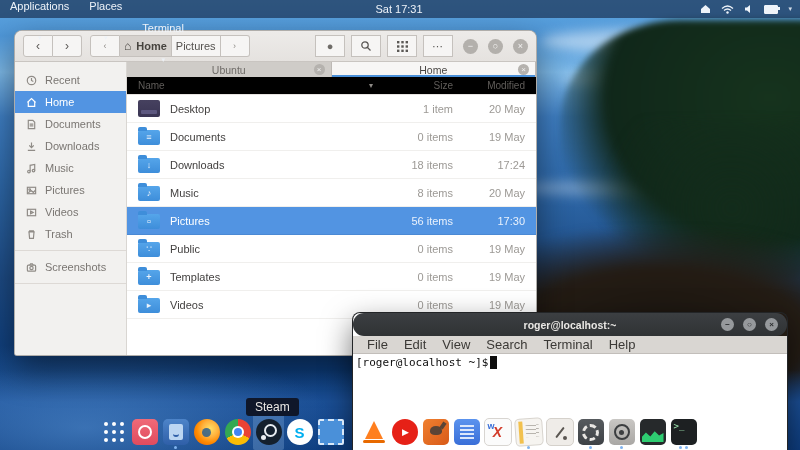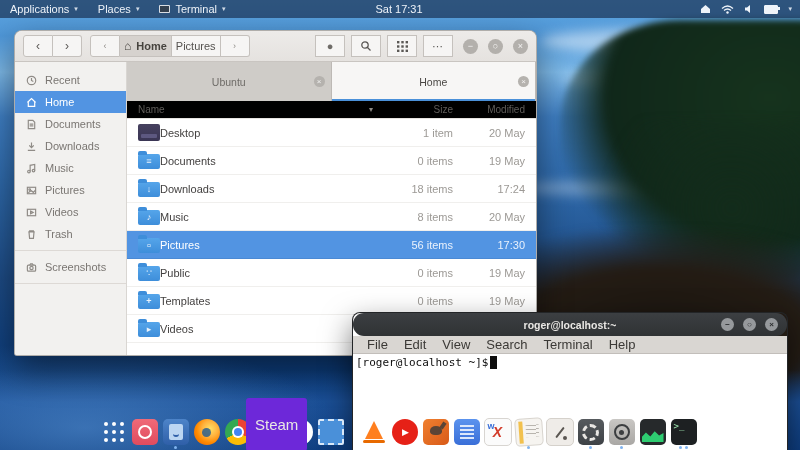--- a/index.html
+++ b/index.html
@@ -22,21 +22,21 @@
     background:radial-gradient(ellipse at 55% 55%,#1a1510 0%,#241c14 45%,rgba(30,24,16,0) 75%);filter:blur(4px);}
   .wp-water{position:absolute;left:0;bottom:0;width:100%;height:80px;
     background:linear-gradient(180deg,rgba(20,60,120,0) 0%,#1b4f96 40%,#0d3c7e 100%);}
   .wp-glow{position:absolute;left:0;bottom:0;width:340px;height:110px;
     background:radial-gradient(ellipse at 25% 80%,rgba(90,150,215,.55) 0%,rgba(90,150,215,0) 70%);}
 
   
   .topbar{position:absolute;top:0;left:0;right:0;height:18px;z-index:60;
     background:rgba(28,52,88,.72);display:flex;align-items:center;
     color:#eef3f9;font-size:11px;}
-  .tb-menu{display:flex;align-items:center;gap:5px;padding:0 10px;height:100%;cursor:default;}
+  .tb-menu{display:flex;align-items:center;gap:22px;padding:0 10px;height:100%;cursor:default;flex-direction:column;}
   .tb-caret{font-size:7px;opacity:.85;}
   .tb-termicon{width:11px;height:8px;background:#d8dde3;border-radius:1px;position:relative;}
   .tb-termicon::before{content:"";position:absolute;left:1px;top:1px;right:1px;bottom:1px;background:#33404f;}
   .tb-clock{position:absolute;left:50%;transform:translateX(-52%);font-size:11px;}
   .tb-status{margin-left:auto;display:flex;align-items:center;gap:10px;padding-right:8px;height:100%;}
   .tb-batt{width:12px;height:7px;border:1px solid #eef3f9;border-radius:1px;position:relative;background:#eef3f9;}
   .tb-batt::after{content:"";position:absolute;right:-3px;top:1px;width:2px;height:3px;background:#eef3f9;}
 
   
   .win-files{position:absolute;left:14px;top:30px;width:521px;height:324px;z-index:10;
@@ -66,36 +66,36 @@
   .fw-side{width:111px;background:#f2f1ef;border-right:1px solid #d9d6d2;
     padding-top:7px;font-size:11px;color:#7a7672;flex-shrink:0;}
   .side-item{display:flex;align-items:center;gap:8px;height:22px;padding-left:11px;cursor:default;}
   .side-item svg{width:11px;height:11px;stroke:#908c87;fill:none;stroke-width:1.3;flex-shrink:0;}
   .side-item.sel{background:#5294e2;color:#fff;}
   .side-item.sel svg{stroke:#fff;}
   .side-sep{height:1px;background:#ddd9d5;margin:5px 0;}
 
   
   .fw-main{flex:1;display:flex;flex-direction:column;background:#fff;min-width:0;}
-  .tabs{display:flex;height:39px;background:#c8c5c1;flex-shrink:0;}
+  .tabs{display:flex;height:15px;background:#c8c5c1;flex-shrink:0;}
   .tab{flex:1;display:flex;align-items:center;justify-content:center;font-size:10.5px;
     color:#6e6b67;background:#cfccc8;border-right:1px solid #bdb9b5;position:relative;cursor:default;}
   .tab.active{background:#f7f6f5;color:#4a4744;box-shadow:inset 0 -2px 0 #4a90d9;}
   .tab-close{position:absolute;right:6px;width:11px;height:11px;border-radius:50%;background:#b5b2ae;
     color:#f2f1f0;font-size:8px;line-height:1;display:flex;align-items:center;justify-content:center;cursor:default;}
   .cols{display:flex;align-items:center;height:17px;border-bottom:1px solid #e6e3e0;
     font-size:10px;color:#605d5a;background:#000000;flex-shrink:0;}
   .col-name{flex:1;padding-left:11px;display:flex;align-items:center;}
   .col-sort{margin-left:auto;margin-right:8px;font-size:8px;color:#8d8a86;}
   .col-size{width:72px;text-align:right;padding-right:4px;}
   .col-mod{width:68px;text-align:right;padding-right:11px;}
   .rows{flex:1;overflow:hidden;}
   .row{display:flex;align-items:center;height:27px;border-bottom:1px solid #f0efed;
     font-size:11px;color:#434140;cursor:default;}
-  .r-name{flex:1;display:flex;align-items:center;padding-left:11px;min-width:0;}
+  .r-name{flex:1;display:flex;align-items:center;gap:10px;padding-left:11px;min-width:0;}
   .r-size{width:72px;text-align:right;color:#9c9995;padding-right:4px;}
   .r-mod{width:68px;text-align:right;color:#9c9995;padding-right:11px;}
   .row.sel{background:#5294e2;color:#fff;border-bottom-color:#4a89d4;}
   .row.sel .r-size,.row.sel .r-mod{color:#e9f1fc;}
 
   
   .fi{width:22px;height:17px;position:relative;flex-shrink:0;}
   .fi-desktop{background:linear-gradient(#46415f,#3a3554);border-radius:2px;}
   .fi-desktop::after{content:"";position:absolute;left:3px;bottom:3px;right:3px;height:4px;background:#5d5880;border-radius:1px;}
   .fi-folder{background:linear-gradient(#55a5ea,#3e8eda);border-radius:2px;margin-top:2px;height:15px;}
@@ -181,22 +181,22 @@
   .i-settings::before{content:"";width:11px;height:11px;border:3px dashed #e8e6e3;border-radius:50%;}
   .i-prefs{background:linear-gradient(#c9c7c4,#a9a7a4);}
   .i-prefs::before{content:"";width:12px;height:12px;border:2px solid #3c3e40;border-radius:50%;}
   .i-prefs::after{content:"";position:absolute;width:5px;height:5px;border-radius:50%;background:#3c3e40;}
   .i-sysmon{background:#26292b;}
   .i-sysmon::before{content:"";position:absolute;left:2px;right:2px;bottom:3px;height:12px;background:#2ecc71;
     clip-path:polygon(0 60%,20% 20%,40% 55%,60% 10%,80% 45%,100% 25%,100% 100%,0 100%);}
   .i-term{background:#1d2022;}
   .i-term::before{content:">_";color:#9fe8b0;font-family:"DejaVu Sans Mono",monospace;font-size:9px;position:absolute;left:3px;top:2px;}
 
-  .tooltip{position:absolute;left:246px;top:398px;z-index:45;background:#6d28d9;color:#e9e7e4;
-    font-size:15px;padding:18px 9px;border-radius:3px;}
+  .tooltip{position:absolute;left:246px;top:398px;z-index:45;background:#0f172a;color:#e9e7e4;
+    font-size:12px;padding:2px 9px;border-radius:3px;}
 </style>
 </head>
 <body>
 
 <div class="wallpaper">
   <div class="wp-cloud c1"></div>
   <div class="wp-cloud c2"></div>
   <div class="wp-cloud c3"></div>
   <div class="wp-jungle"></div>
   <div class="wp-jungle2"></div>

